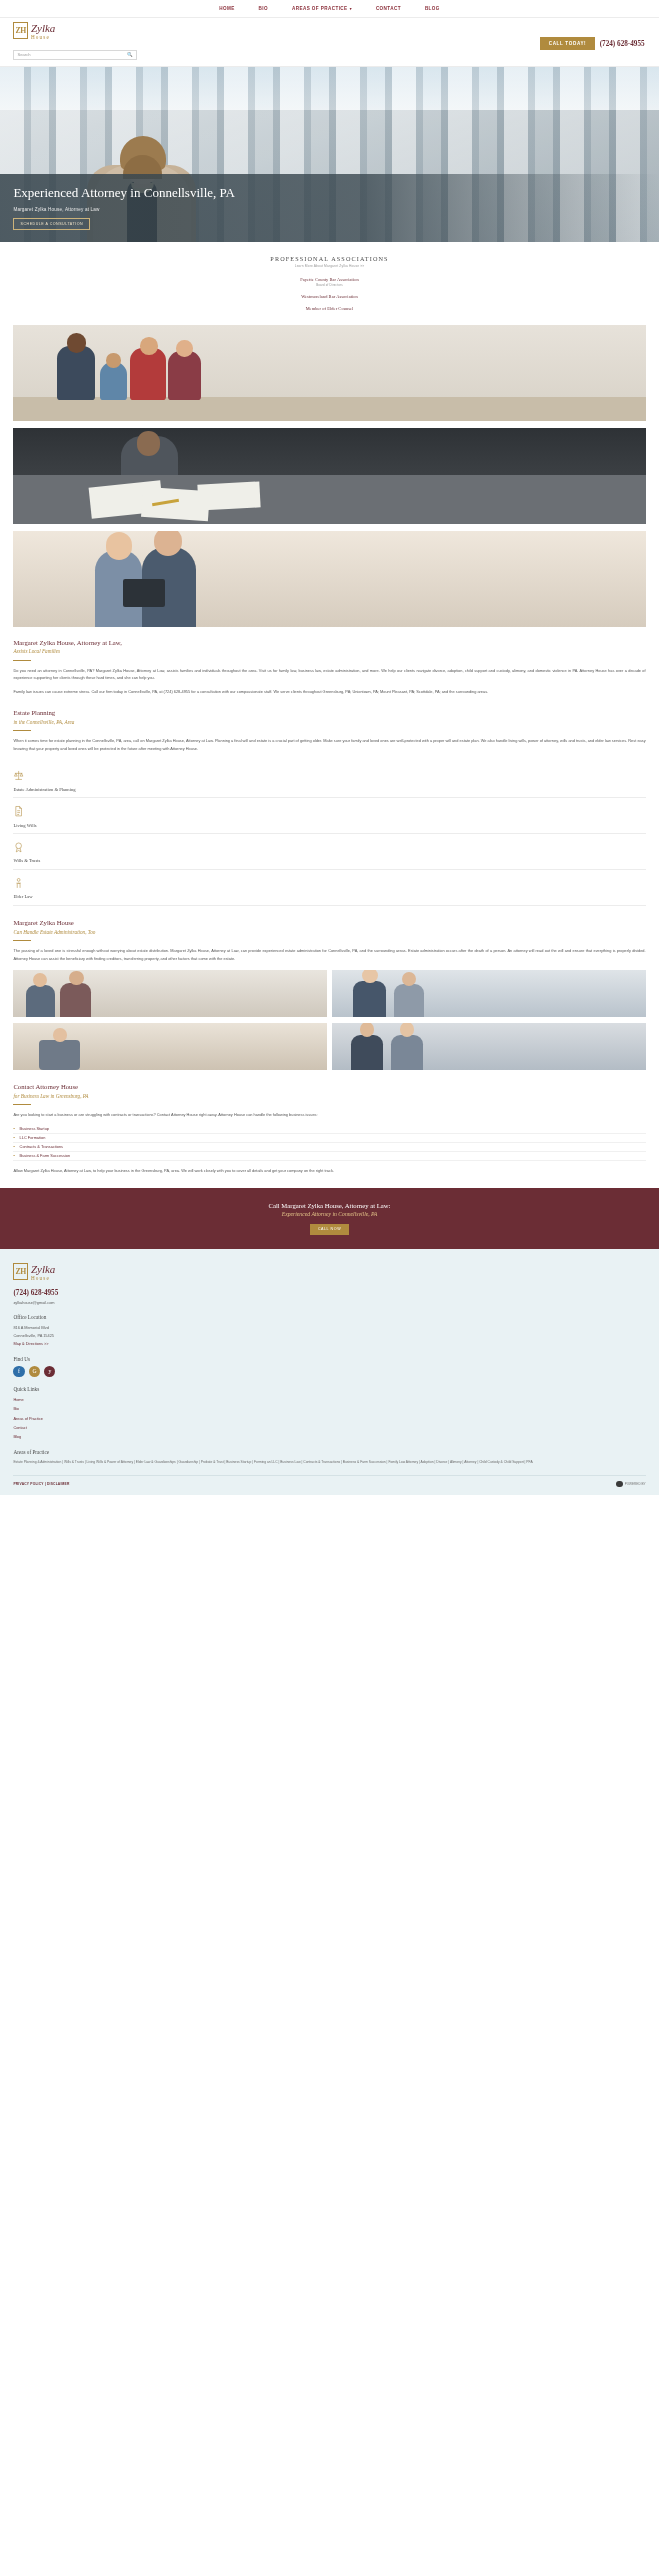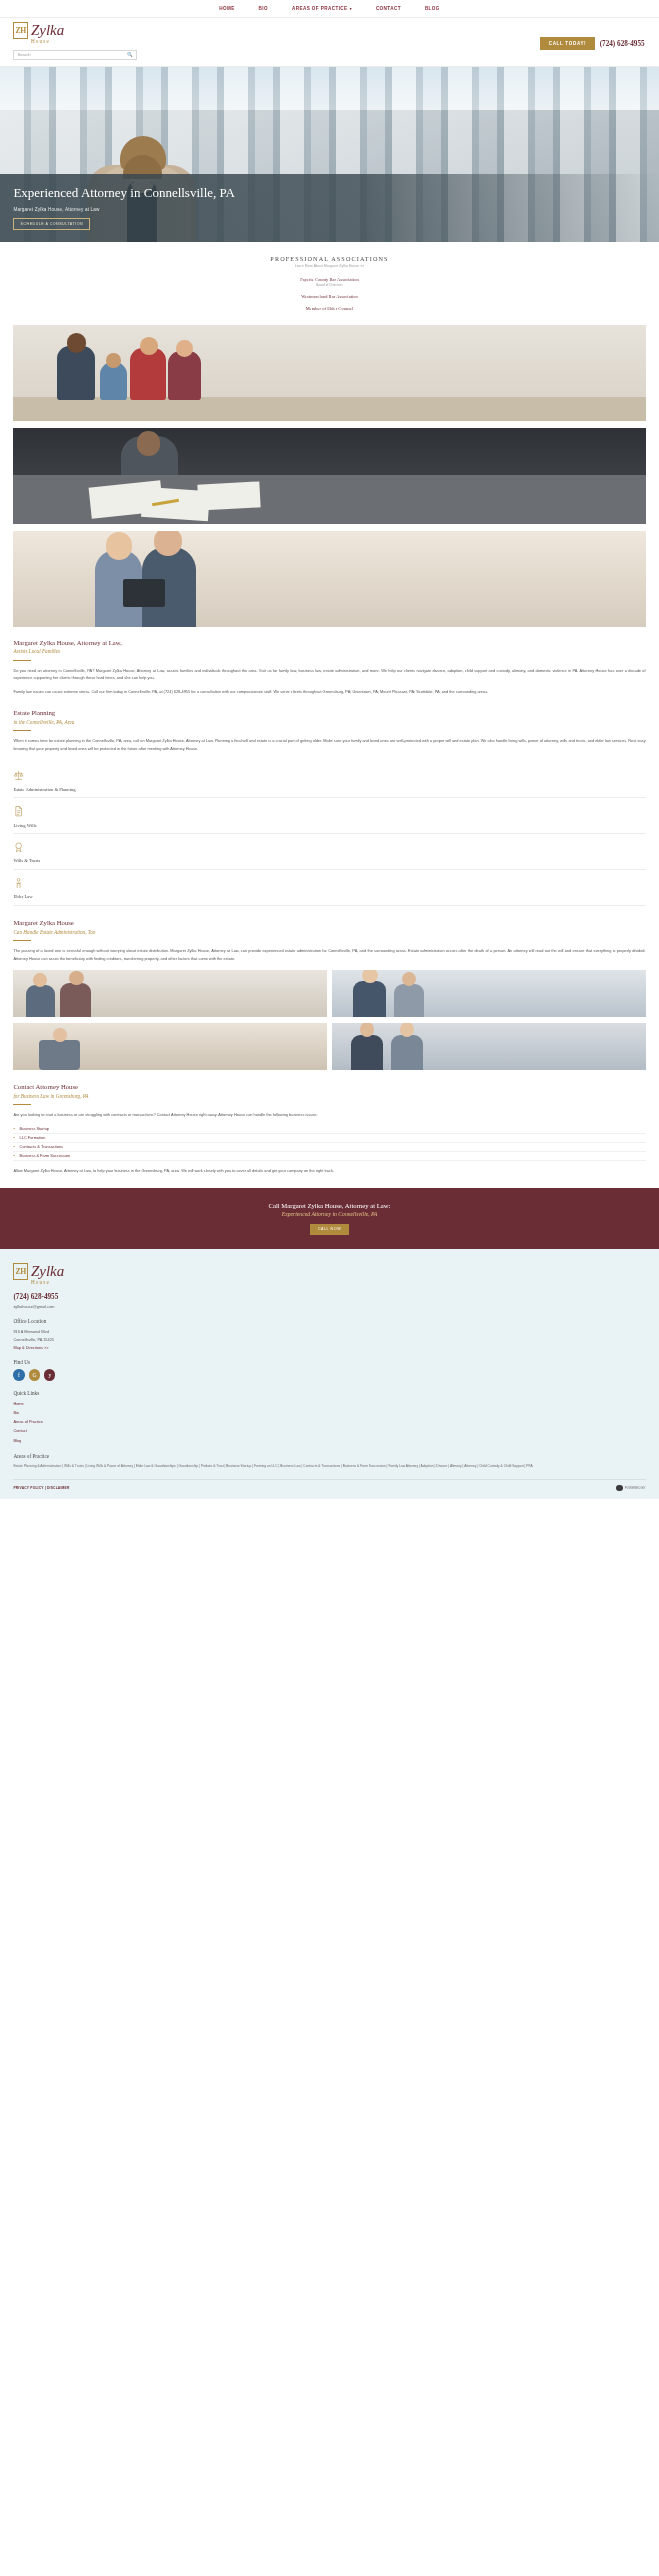--- a/index.html
+++ b/index.html
@@ -59,21 +59,21 @@
     font-weight: bold;
     color: #b08b3e;
     font-family: "Liberation Serif", serif;
     letter-spacing: -0.5px;
   }
   .logo-text {
     font-family: "Liberation Serif", serif;
     line-height: 1;
     padding-top: 1.5px;
   }
-  .logo-text .l1 { font-size: 15px; color: #6b2d35; font-style: italic; }
+  .logo-text .l1 { font-size: 11px; color: #6b2d35; font-style: italic; }
   .logo-text .l2 { font-size: 5.2px; color: #b08b3e; letter-spacing: 0.22em; display:block; margin-top:1px; }
 
   .header-actions {
     position: absolute;
     right: 14.4px;
     top: 19.6px;
     display: flex;
     align-items: center;
     gap: 5.2px;
   }

